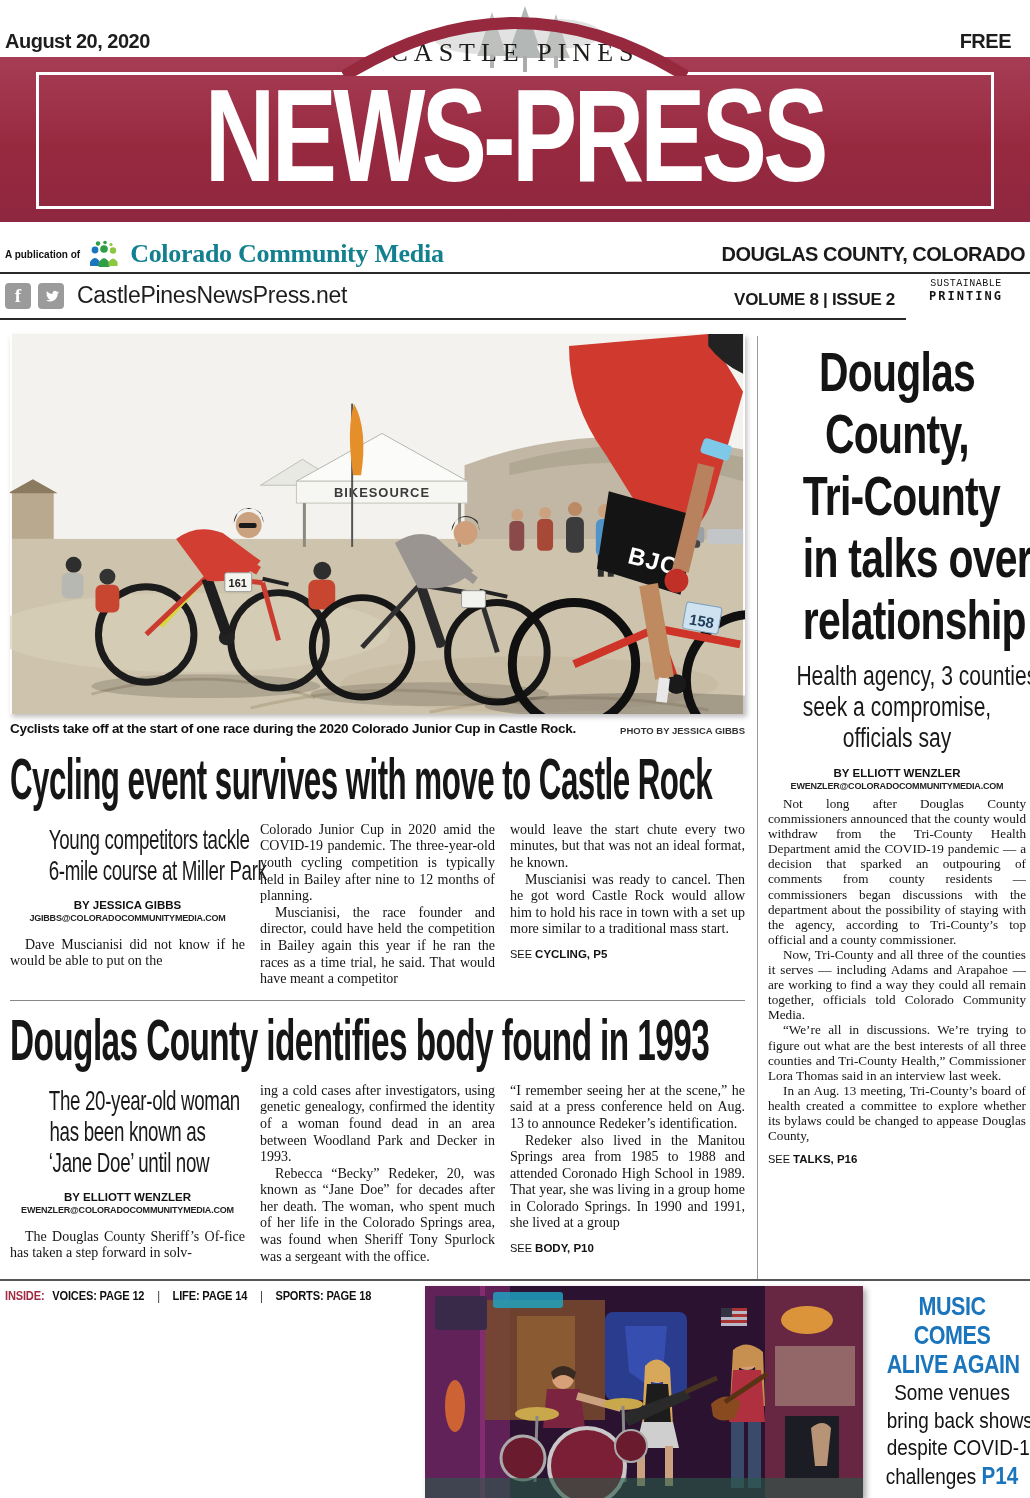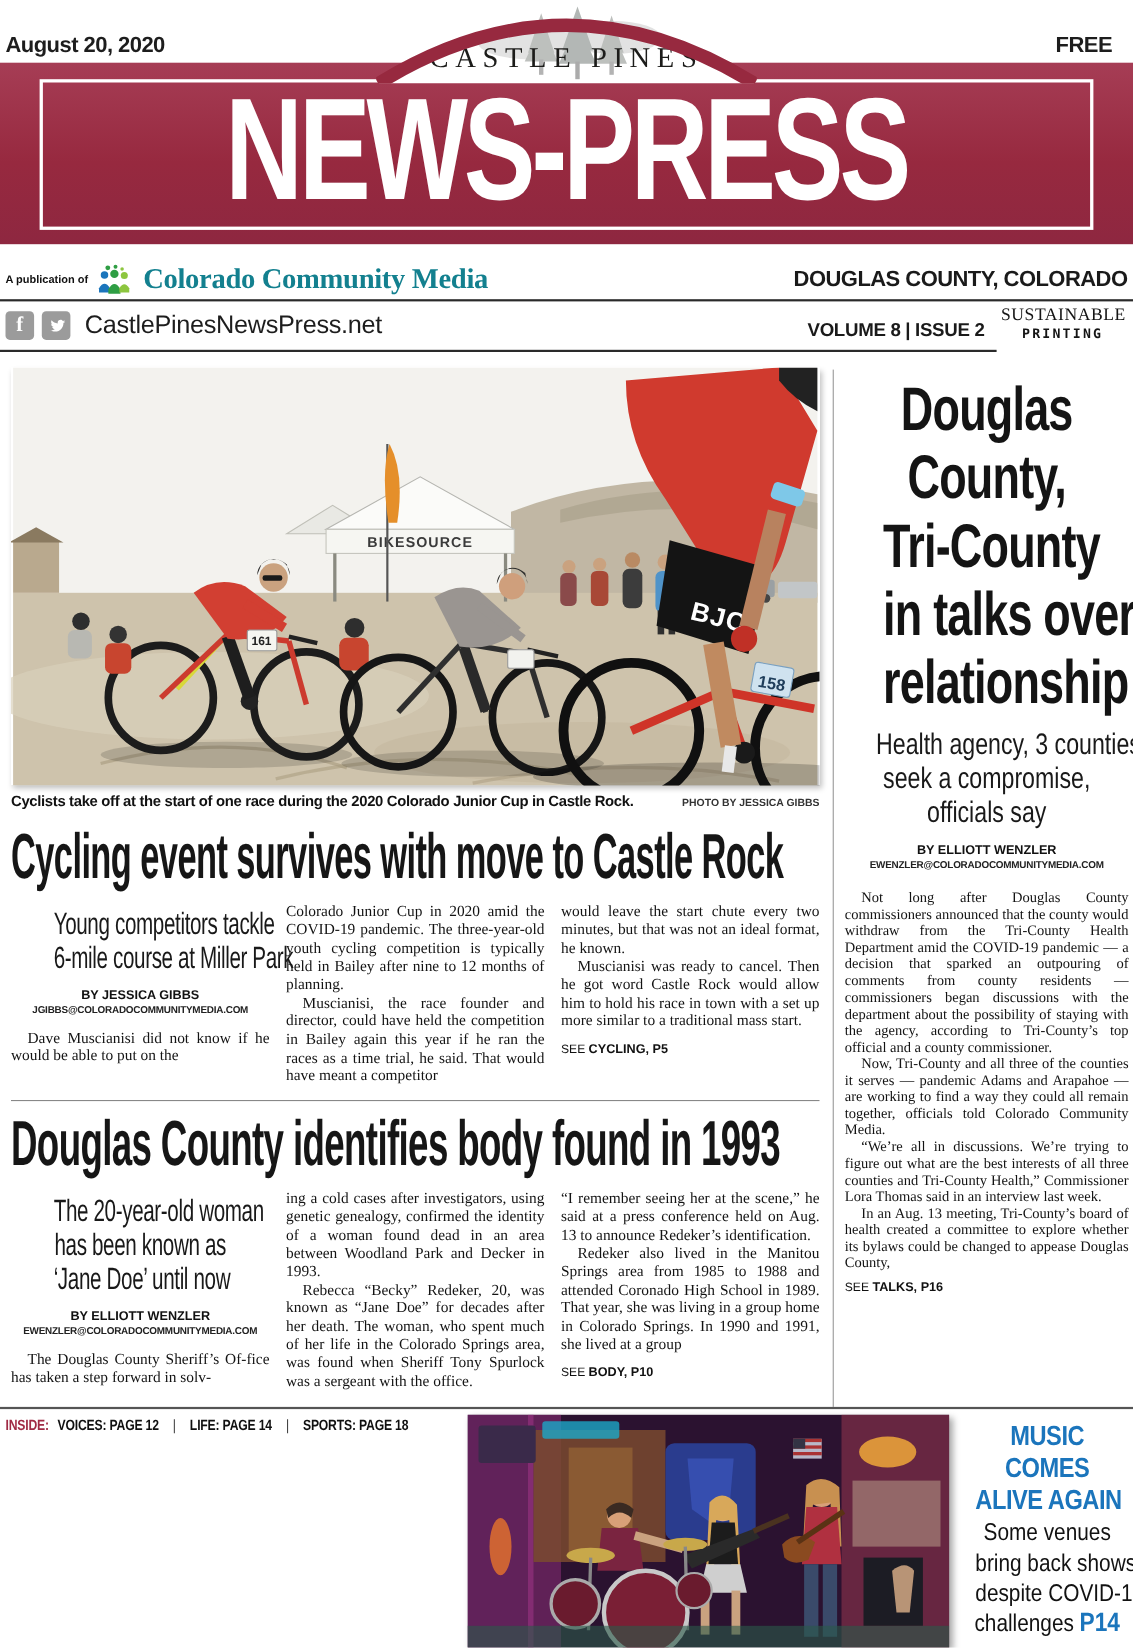--- a/index.html
+++ b/index.html
@@ -27,21 +27,21 @@
     color:#13808F; margin-left:8px; letter-spacing:-0.3px; }
   .region { margin-left:auto; font-size:20px; font-weight:700; letter-spacing:-0.5px; }
   .hr1 { position:absolute; top:272px; left:0; width:1030px; height:2px; background:#2a2a2a; }
   .web-row { position:absolute; top:282px; left:5px; display:flex; align-items:center; }
   .soc { width:26px; height:26px; border-radius:4px; background:#9b9b9b; color:#fff;
     display:flex; align-items:center; justify-content:center; margin-right:7px; }
   .soc .fglyph { font-family:"Liberation Serif",serif; font-weight:700; font-size:19px; line-height:1; }
   .site { font-size:23px; font-weight:500; letter-spacing:-0.3px; margin-left:6px; color:#1d1d1d; }
   .volume { position:absolute; top:290px; right:135px; font-size:17px; font-weight:700; letter-spacing:-0.3px; }
   .sustain { position:absolute; top:278px; right:8px; width:112px; text-align:center; color:#151515; }
-  .sustain .s1 { font-family:Liberation Serif, serif; font-size:16px; letter-spacing:0.5px; }
+  .sustain .s1 { font-family:Liberation Mono, monospace; font-size:10px; letter-spacing:0.5px; }
   .sustain .s2 { font-family:"DejaVu Sans Mono",monospace; font-size:12px; font-weight:700; letter-spacing:2px; }
   .hr2 { position:absolute; top:318px; left:0; width:906px; height:2px; background:#2a2a2a; }
   
   .left-col { position:absolute; left:10px; top:334px; width:735px; }
   .v-divider { position:absolute; left:757px; top:336px; width:1px; height:943px; background:#9a9a9a; }
   .right-col { position:absolute; left:768px; top:341px; width:258px; }
   
   .lead-photo { width:735px; height:380px; box-shadow:2px 3px 5px rgba(0,0,0,.25); display:block; }
   .cap-row { margin-top:7px; display:flex; justify-content:space-between; align-items:flex-end; }
   .caption { font-size:13.5px; font-weight:700; letter-spacing:-0.3px; color:#111; }
@@ -64,21 +64,21 @@
   .body-p + .body-p { margin-top:0; }
   .col1-body { margin-top:14px; }
   .jump { margin-top:10px; font-size:11px; color:#111; }
   .jump b { font-size:11.5px; }
   .story-hr { margin-top:12px; width:735px; height:1px; background:#888; }
   
   .r-hl { font-size:56px; font-weight:700; letter-spacing:-1px; line-height:62px; color:#141414; }
   .r-hl .cxc { transform:scaleX(.73); }
   .r-deck { margin-top:10px; }
   .r-deck .cxc { transform:scaleX(.78); font-size:27px; font-weight:500; line-height:31px; color:#191919; }
-  .r-body { margin-top:17px; }
+  .r-body { margin-top:5px; }
   .r-body .body-p { font-size:13.2px; line-height:15.1px; }
   
   .bottom-hr { position:absolute; top:1279px; left:0; width:1030px; height:2px; background:#555; }
   .inside-bar { position:absolute; top:1288px; left:5px; white-space:nowrap;
     font-size:13.5px; font-weight:700; letter-spacing:-0.2px; transform:scaleX(.82); transform-origin:0 50%; }
   .inside-label { color:#A02B45; margin-right:6px; }
   .inside-item { color:#101010; }
   .inside-sep { color:#333; font-weight:400; margin:0 12px; }
   .music-photo { position:absolute; left:425px; top:1286px; width:438px; height:212px;
     box-shadow:3px 3px 6px rgba(0,0,0,.35); display:block; }
@@ -347,21 +347,21 @@
     </h2>
     <div class="r-deck">
       <span class="cxc">Health agency, 3 counties</span>
       <span class="cxc">seek a compromise,</span>
       <span class="cxc">officials say</span>
     </div>
     <div class="byline">BY ELLIOTT WENZLER</div>
     <div class="bemail">EWENZLER@COLORADOCOMMUNITYMEDIA.COM</div>
     <div class="r-body">
       <p class="body-p">Not long after Douglas County commissioners announced that the county would withdraw from the Tri-County Health Department amid the COVID-19 pandemic — a decision that sparked an outpouring of comments from county residents — commissioners began discussions with the department about the possibility of staying with the agency, according to Tri-County’s top official and a county commissioner.</p>
-      <p class="body-p">Now, Tri-County and all three of the counties it serves — pandemic Adams and Arapahoe — are working to find a way they could all remain together, officials told Colorado Community Media.</p>
+      <p class="body-p">Now, Tri-County and all three of the counties it serves — including Adams and Arapahoe — are working to find a way they could all remain together, officials told Colorado Community Media.</p>
       <p class="body-p">“We’re all in discussions. We’re trying to figure out what are the best interests of all three counties and Tri-County Health,” Commissioner Lora Thomas said in an interview last week.</p>
       <p class="body-p">In an Aug. 13 meeting, Tri-County’s board of health created a committee to explore whether its bylaws could be changed to appease Douglas County,</p>
     </div>
     <div class="jump">
       <span>SEE</span>
       <b>TALKS, P16</b>
     </div>
   </div>
 
   <div class="bottom-hr"></div>

